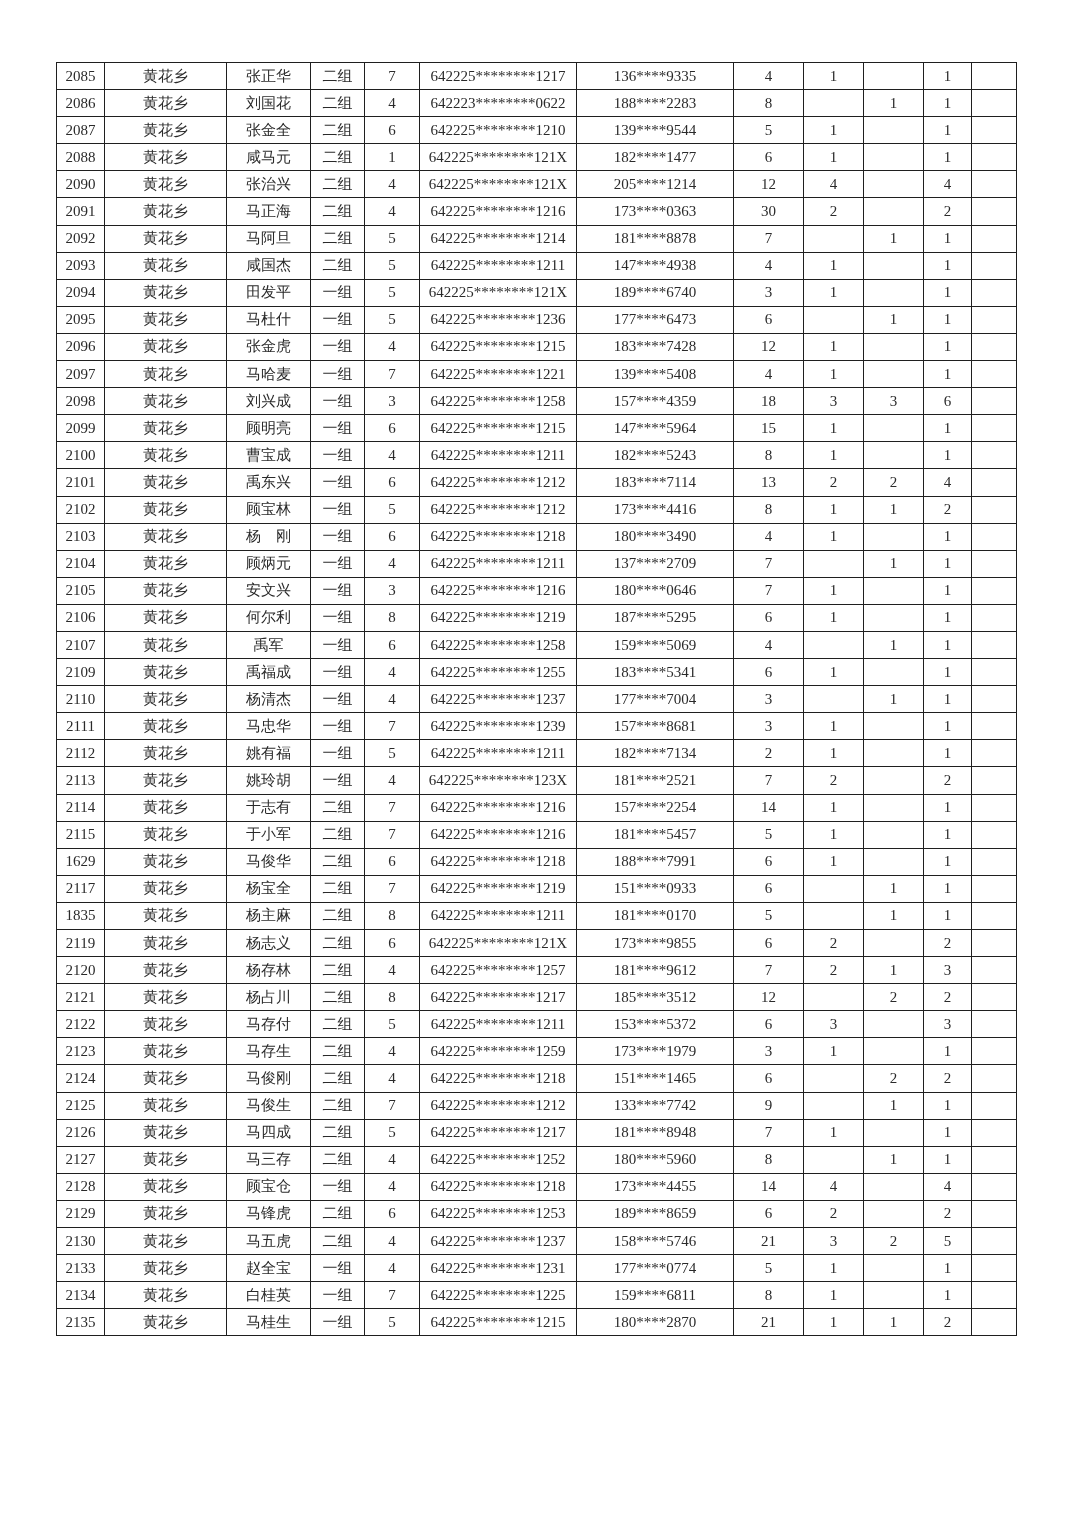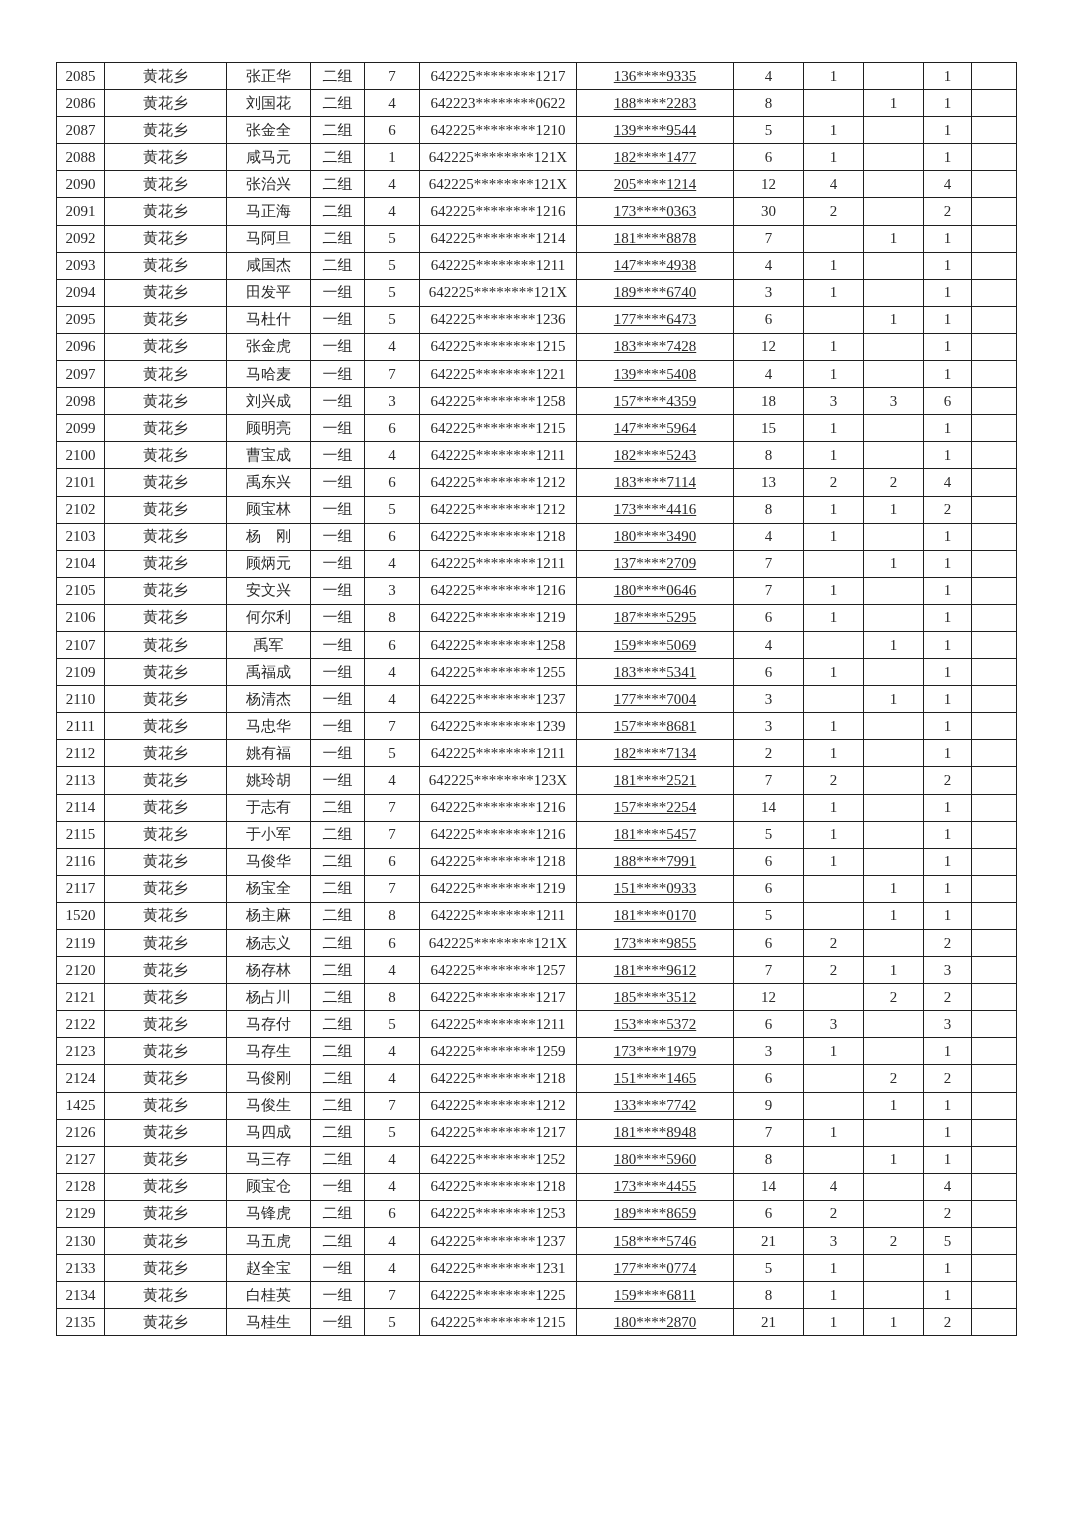--- a/index.html
+++ b/index.html
@@ -35,21 +35,21 @@
     padding: 0;
     text-align: center;
     vertical-align: middle;
     font-size: 15px;
     line-height: 1;
     color: #2a2a2a;
     white-space: nowrap;
     overflow: hidden;
   }
   td.c-idnum { font-size: 14.5px; letter-spacing: 0px; }
-  td.c-phone { font-size: 14.5px; text-decoration: underline; }
+  td.c-phone { font-size: 14.5px; }
   col.w-seq      { width: 48px; }
   col.w-township { width: 122px; }
   col.w-name     { width: 84px; }
   col.w-group    { width: 54px; }
   col.w-members  { width: 55px; }
   col.w-idnum    { width: 157px; }
   col.w-phone    { width: 157px; }
   col.w-n1       { width: 70px; }
   col.w-n2       { width: 60px; }
   col.w-n3       { width: 60px; }
@@ -476,21 +476,21 @@
     <td class="c-members">7</td>
     <td class="c-idnum">642225********1216</td>
     <td class="c-phone">181****5457</td>
     <td class="c-num1">5</td>
     <td class="c-num2">1</td>
     <td class="c-num3"></td>
     <td class="c-num4">1</td>
     <td class="c-blank"></td>
   </tr>
         <tr>
-    <td class="c-seq">2116</td>
+    <td class="c-seq">1629</td>
     <td class="c-township">黄花乡</td>
     <td class="c-name">马俊华</td>
     <td class="c-group">二组</td>
     <td class="c-members">6</td>
     <td class="c-idnum">642225********1218</td>
     <td class="c-phone">188****7991</td>
     <td class="c-num1">6</td>
     <td class="c-num2">1</td>
     <td class="c-num3"></td>
     <td class="c-num4">1</td>
@@ -504,21 +504,21 @@
     <td class="c-members">7</td>
     <td class="c-idnum">642225********1219</td>
     <td class="c-phone">151****0933</td>
     <td class="c-num1">6</td>
     <td class="c-num2"></td>
     <td class="c-num3">1</td>
     <td class="c-num4">1</td>
     <td class="c-blank"></td>
   </tr>
         <tr>
-    <td class="c-seq">1520</td>
+    <td class="c-seq">1835</td>
     <td class="c-township">黄花乡</td>
     <td class="c-name">杨主麻</td>
     <td class="c-group">二组</td>
     <td class="c-members">8</td>
     <td class="c-idnum">642225********1211</td>
     <td class="c-phone">181****0170</td>
     <td class="c-num1">5</td>
     <td class="c-num2"></td>
     <td class="c-num3">1</td>
     <td class="c-num4">1</td>
@@ -602,21 +602,21 @@
     <td class="c-members">4</td>
     <td class="c-idnum">642225********1218</td>
     <td class="c-phone">151****1465</td>
     <td class="c-num1">6</td>
     <td class="c-num2"></td>
     <td class="c-num3">2</td>
     <td class="c-num4">2</td>
     <td class="c-blank"></td>
   </tr>
         <tr>
-    <td class="c-seq">1425</td>
+    <td class="c-seq">2125</td>
     <td class="c-township">黄花乡</td>
     <td class="c-name">马俊生</td>
     <td class="c-group">二组</td>
     <td class="c-members">7</td>
     <td class="c-idnum">642225********1212</td>
     <td class="c-phone">133****7742</td>
     <td class="c-num1">9</td>
     <td class="c-num2"></td>
     <td class="c-num3">1</td>
     <td class="c-num4">1</td>

